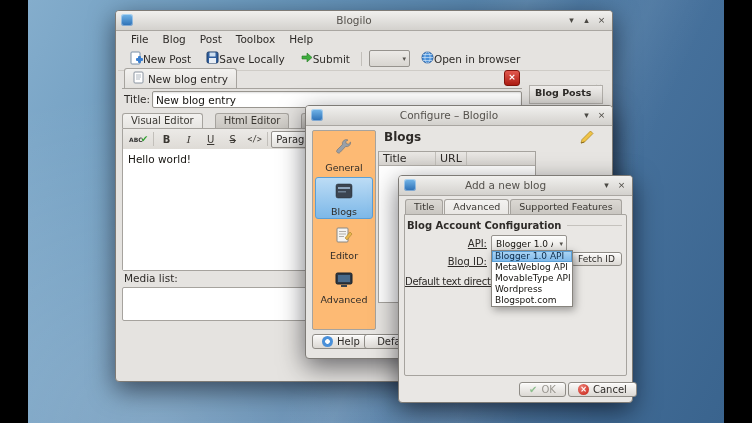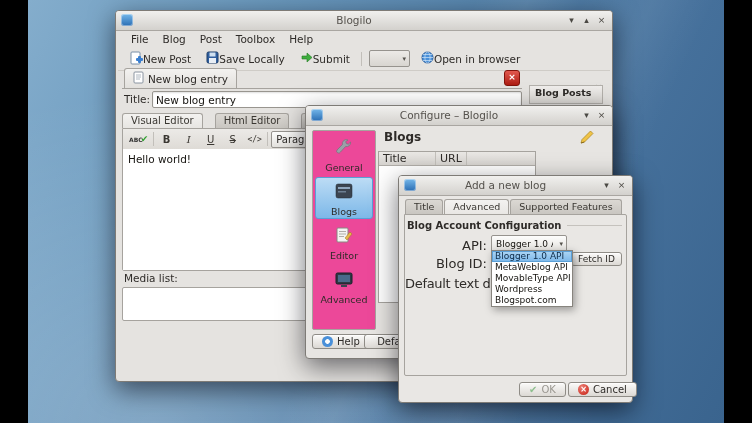--- a/index.html
+++ b/index.html
@@ -87,21 +87,21 @@
     background:linear-gradient(#fbfaf9,#dcd9d4);box-shadow:inset 0 1px 0 rgba(255,255,255,.7);}
   .btn.disabled{color:#9a9790;cursor:default;}
   .icon-help{width:11px;height:11px;border-radius:50%;
     background:radial-gradient(circle,#fdfdfd 0 28%,#4a90d9 30% 70%,#2b6cb0 72%);flex:none;}
   .icon-cancel{width:11px;height:11px;border-radius:50%;flex:none;
     background:radial-gradient(circle at 35% 30%,#ef7f75,#c41e12);color:#fff;font-size:8px;
     line-height:11px;text-align:center;font-weight:bold;}
   .ok-check{color:#8fbf8f;font-size:10px;}
 
   
-  .cfg-sidebar{position:absolute;left:6px;top:24px;width:62px;height:198px;background:#ec4899;
+  .cfg-sidebar{position:absolute;left:6px;top:24px;width:62px;height:198px;background:#fdba74;
     border:1px solid #a6a39e;border-radius:2px;}
   .cfg-item{display:flex;flex-direction:column;align-items:center;padding:4px 1px 2px;margin:2px;
     border-radius:3px;cursor:pointer;}
   .cfg-item.selected{background:linear-gradient(#bcdcf5,#7db8e8);border:1px solid #5a9fd6;padding:3px 0 1px;}
   .cfg-lbl{font-size:9.5px;color:#2e2b28;margin-top:1px;}
   .cfg-title{position:absolute;left:78px;top:24px;font-size:12px;font-weight:bold;color:#2e2b28;}
   .cfg-edit{position:absolute;right:14px;top:22px;width:20px;height:20px;cursor:pointer;}
   .cfg-table{position:absolute;left:72px;top:45px;width:156px;height:150px;border:1px solid #a6a39e;
     background:#fff;}
   .cfg-th{display:flex;height:13px;background:linear-gradient(#eae8e5,#d6d3cf);border-bottom:1px solid #b0ada8;}
@@ -111,21 +111,21 @@
   
   .dtabs{position:absolute;left:6px;top:22px;height:16px;display:flex;align-items:flex-end;gap:1px;}
   .dtab{font-size:9.5px;padding:1px 8px 2px;border:1px solid #a6a39e;border-bottom:none;
     border-radius:3px 3px 0 0;background:linear-gradient(#dbd8d3,#c9c6c1);color:#3a3732;cursor:pointer;}
   .dtab.active{background:linear-gradient(#f3f2f0,#e9e7e4);}
   .dframe{position:absolute;left:5px;top:38px;width:221px;height:160px;border:1px solid #a6a39e;
     border-radius:0 2px 2px 2px;}
   .dsection{position:absolute;left:8px;top:44px;right:10px;display:flex;align-items:center;gap:6px;}
   .dsection b{font-size:10px;color:#2e2b28;white-space:nowrap;}
   .dsection i{flex:1;border-top:1px solid #c5c2bd;height:0;}
-  .dlabel{position:absolute;font-size:13px;color:#2e2b28;text-align:right;white-space:nowrap;}
+  .dlabel{position:absolute;font-size:10px;color:#2e2b28;text-align:right;white-space:nowrap;text-decoration:underline;}
   .combo{position:absolute;height:15px;border:1px solid #96938e;border-radius:2px;cursor:pointer;
     background:linear-gradient(#fdfdfc,#e4e2de);font-size:9px;display:flex;align-items:center;
     padding:0 13px 0 4px;color:#15130f;}
   .combo .arrow{position:absolute;right:3px;top:4px;}
   .combo.empty{width:22px;padding:0 13px 0 4px;background:linear-gradient(#eceae7,#d8d5d0);}
   .popup{position:absolute;left:92px;top:74px;width:80px;background:#fff;border:1px solid #87847e;
     box-shadow:2px 3px 8px rgba(0,0,0,.35);z-index:40;}
   .popup-item{font-size:9px;height:11px;line-height:11px;padding:0 3px;color:#15130f;white-space:nowrap;cursor:pointer;}
   .popup-item.selected{background:linear-gradient(#aed6f4,#7ab6e9);box-shadow:inset 0 0 0 1px #5a9fd6;color:#0c2a47;}
 </style>

